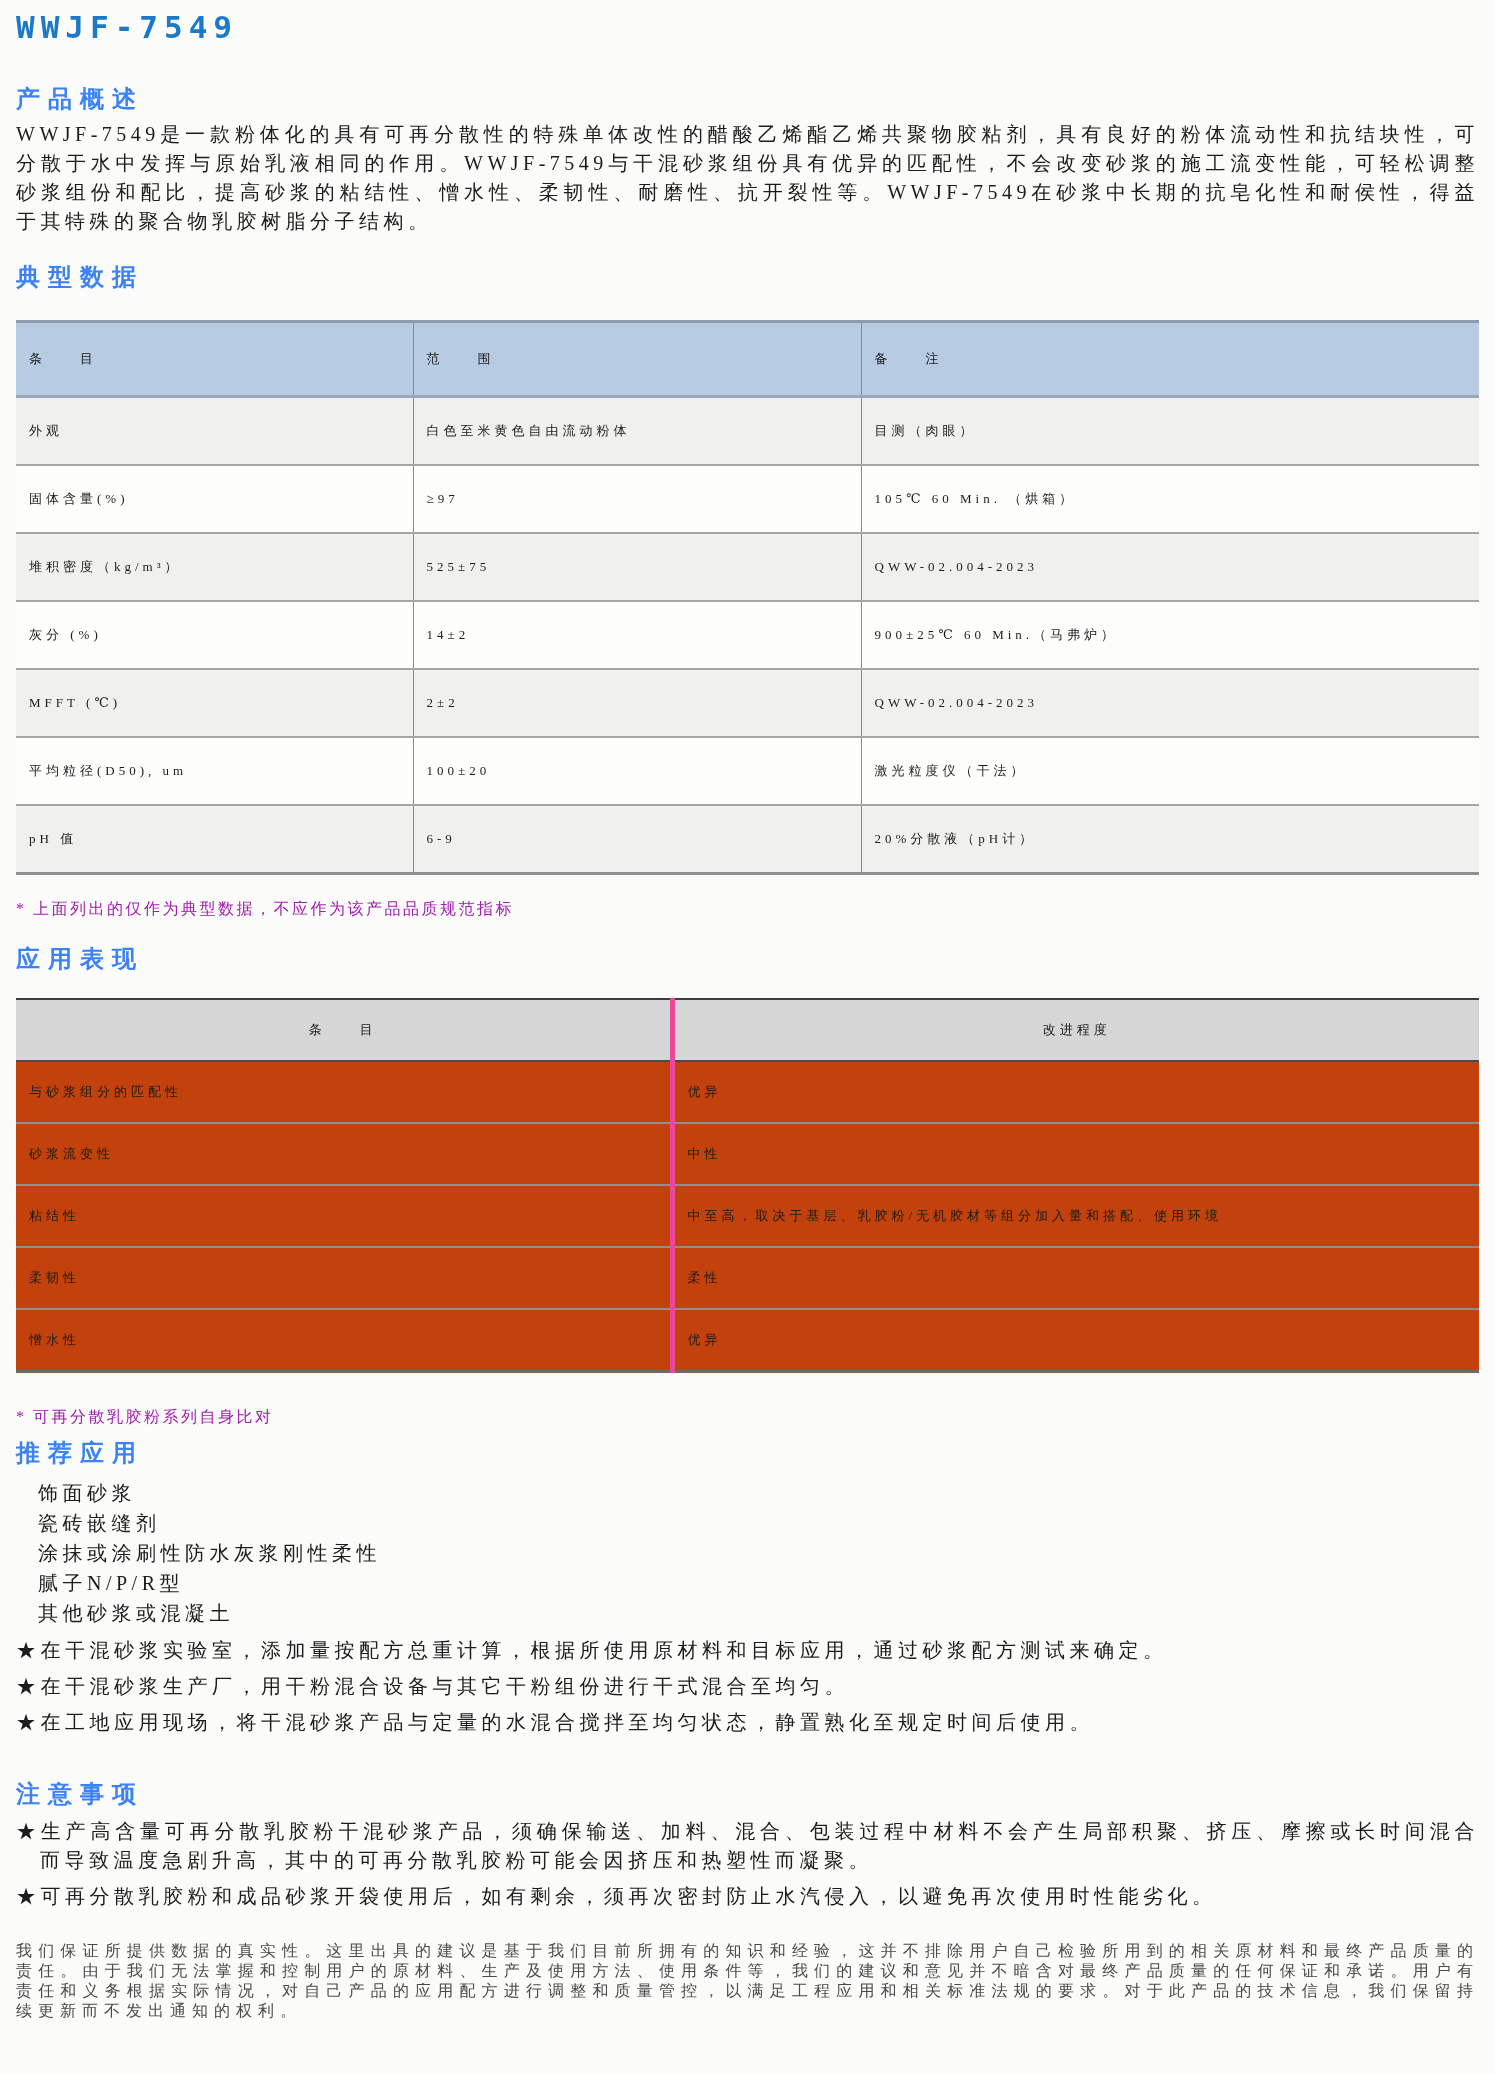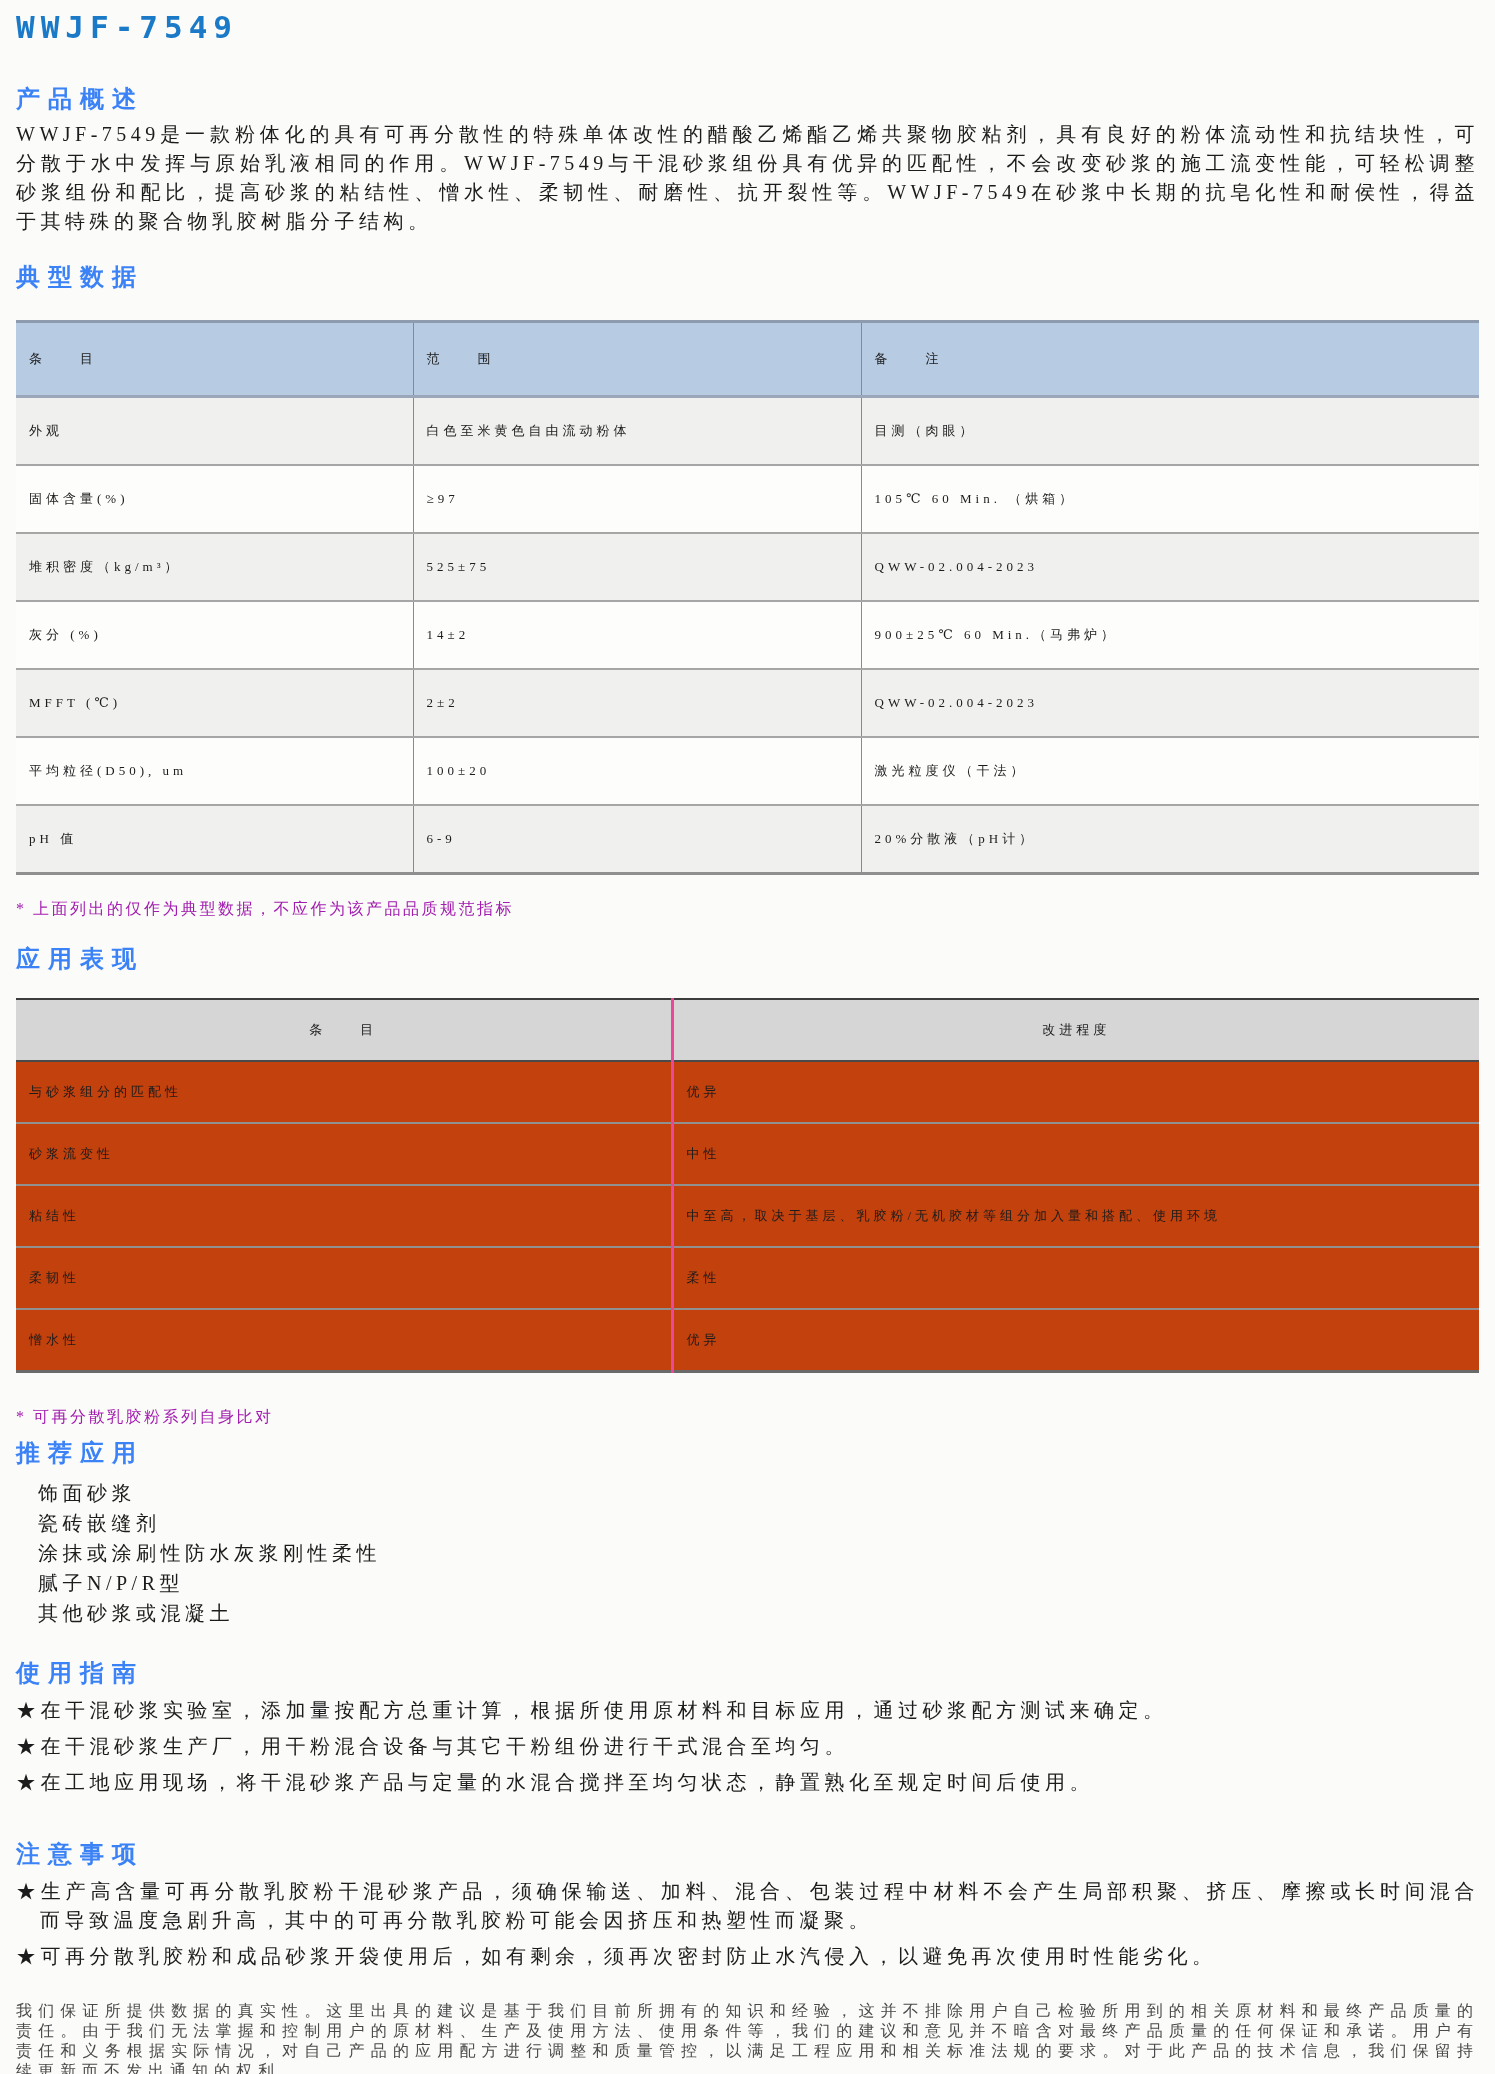--- a/index.html
+++ b/index.html
@@ -96,21 +96,21 @@
     border-bottom:2px solid #4a4a4a;
   }
   .t2 td{
     background:#c2410c;
     height:60px;
     padding:0 6px 0 13px;
     vertical-align:middle;
     border-top:2px solid #909090;
   }
   .t2 th + th, .t2 td + td{
-    border-left:3px solid #ec4899;
+    border-left:5px solid #ec4899;
   }
   .t2 tbody tr:first-child td{border-top:none;}
   
   .footnote{
     font-size:16px;
     letter-spacing:2.5px;
     color:#a21caf;
     margin-top:24px;
   }
   .footnote-2{margin-top:34px;}
@@ -255,21 +255,20 @@
 
   <h2 class="section-heading h-recommended">推荐应用</h2>
   <ul class="rec-list">
     <li>饰面砂浆</li>
     <li>瓷砖嵌缝剂</li>
     <li>涂抹或涂刷性防水灰浆刚性柔性</li>
     <li>腻子N/P/R型</li>
     <li>其他砂浆或混凝土</li>
   </ul>
 
-  <h2 class="section-heading h-usage">使用指南</h2>
   <ul class="star-list">
     <li>★在干混砂浆实验室，添加量按配方总重计算，根据所使用原材料和目标应用，通过砂浆配方测试来确定。</li>
     <li>★在干混砂浆生产厂，用干粉混合设备与其它干粉组份进行干式混合至均匀。</li>
     <li>★在工地应用现场，将干混砂浆产品与定量的水混合搅拌至均匀状态，静置熟化至规定时间后使用。</li>
   </ul>
 
   <h2 class="section-heading h-precautions">注意事项</h2>
   <ul class="star-list">
     <li>★生产高含量可再分散乳胶粉干混砂浆产品，须确保输送、加料、混合、包装过程中材料不会产生局部积聚、挤压、摩擦或长时间混合而导致温度急剧升高，其中的可再分散乳胶粉可能会因挤压和热塑性而凝聚。</li>
     <li>★可再分散乳胶粉和成品砂浆开袋使用后，如有剩余，须再次密封防止水汽侵入，以避免再次使用时性能劣化。</li>

